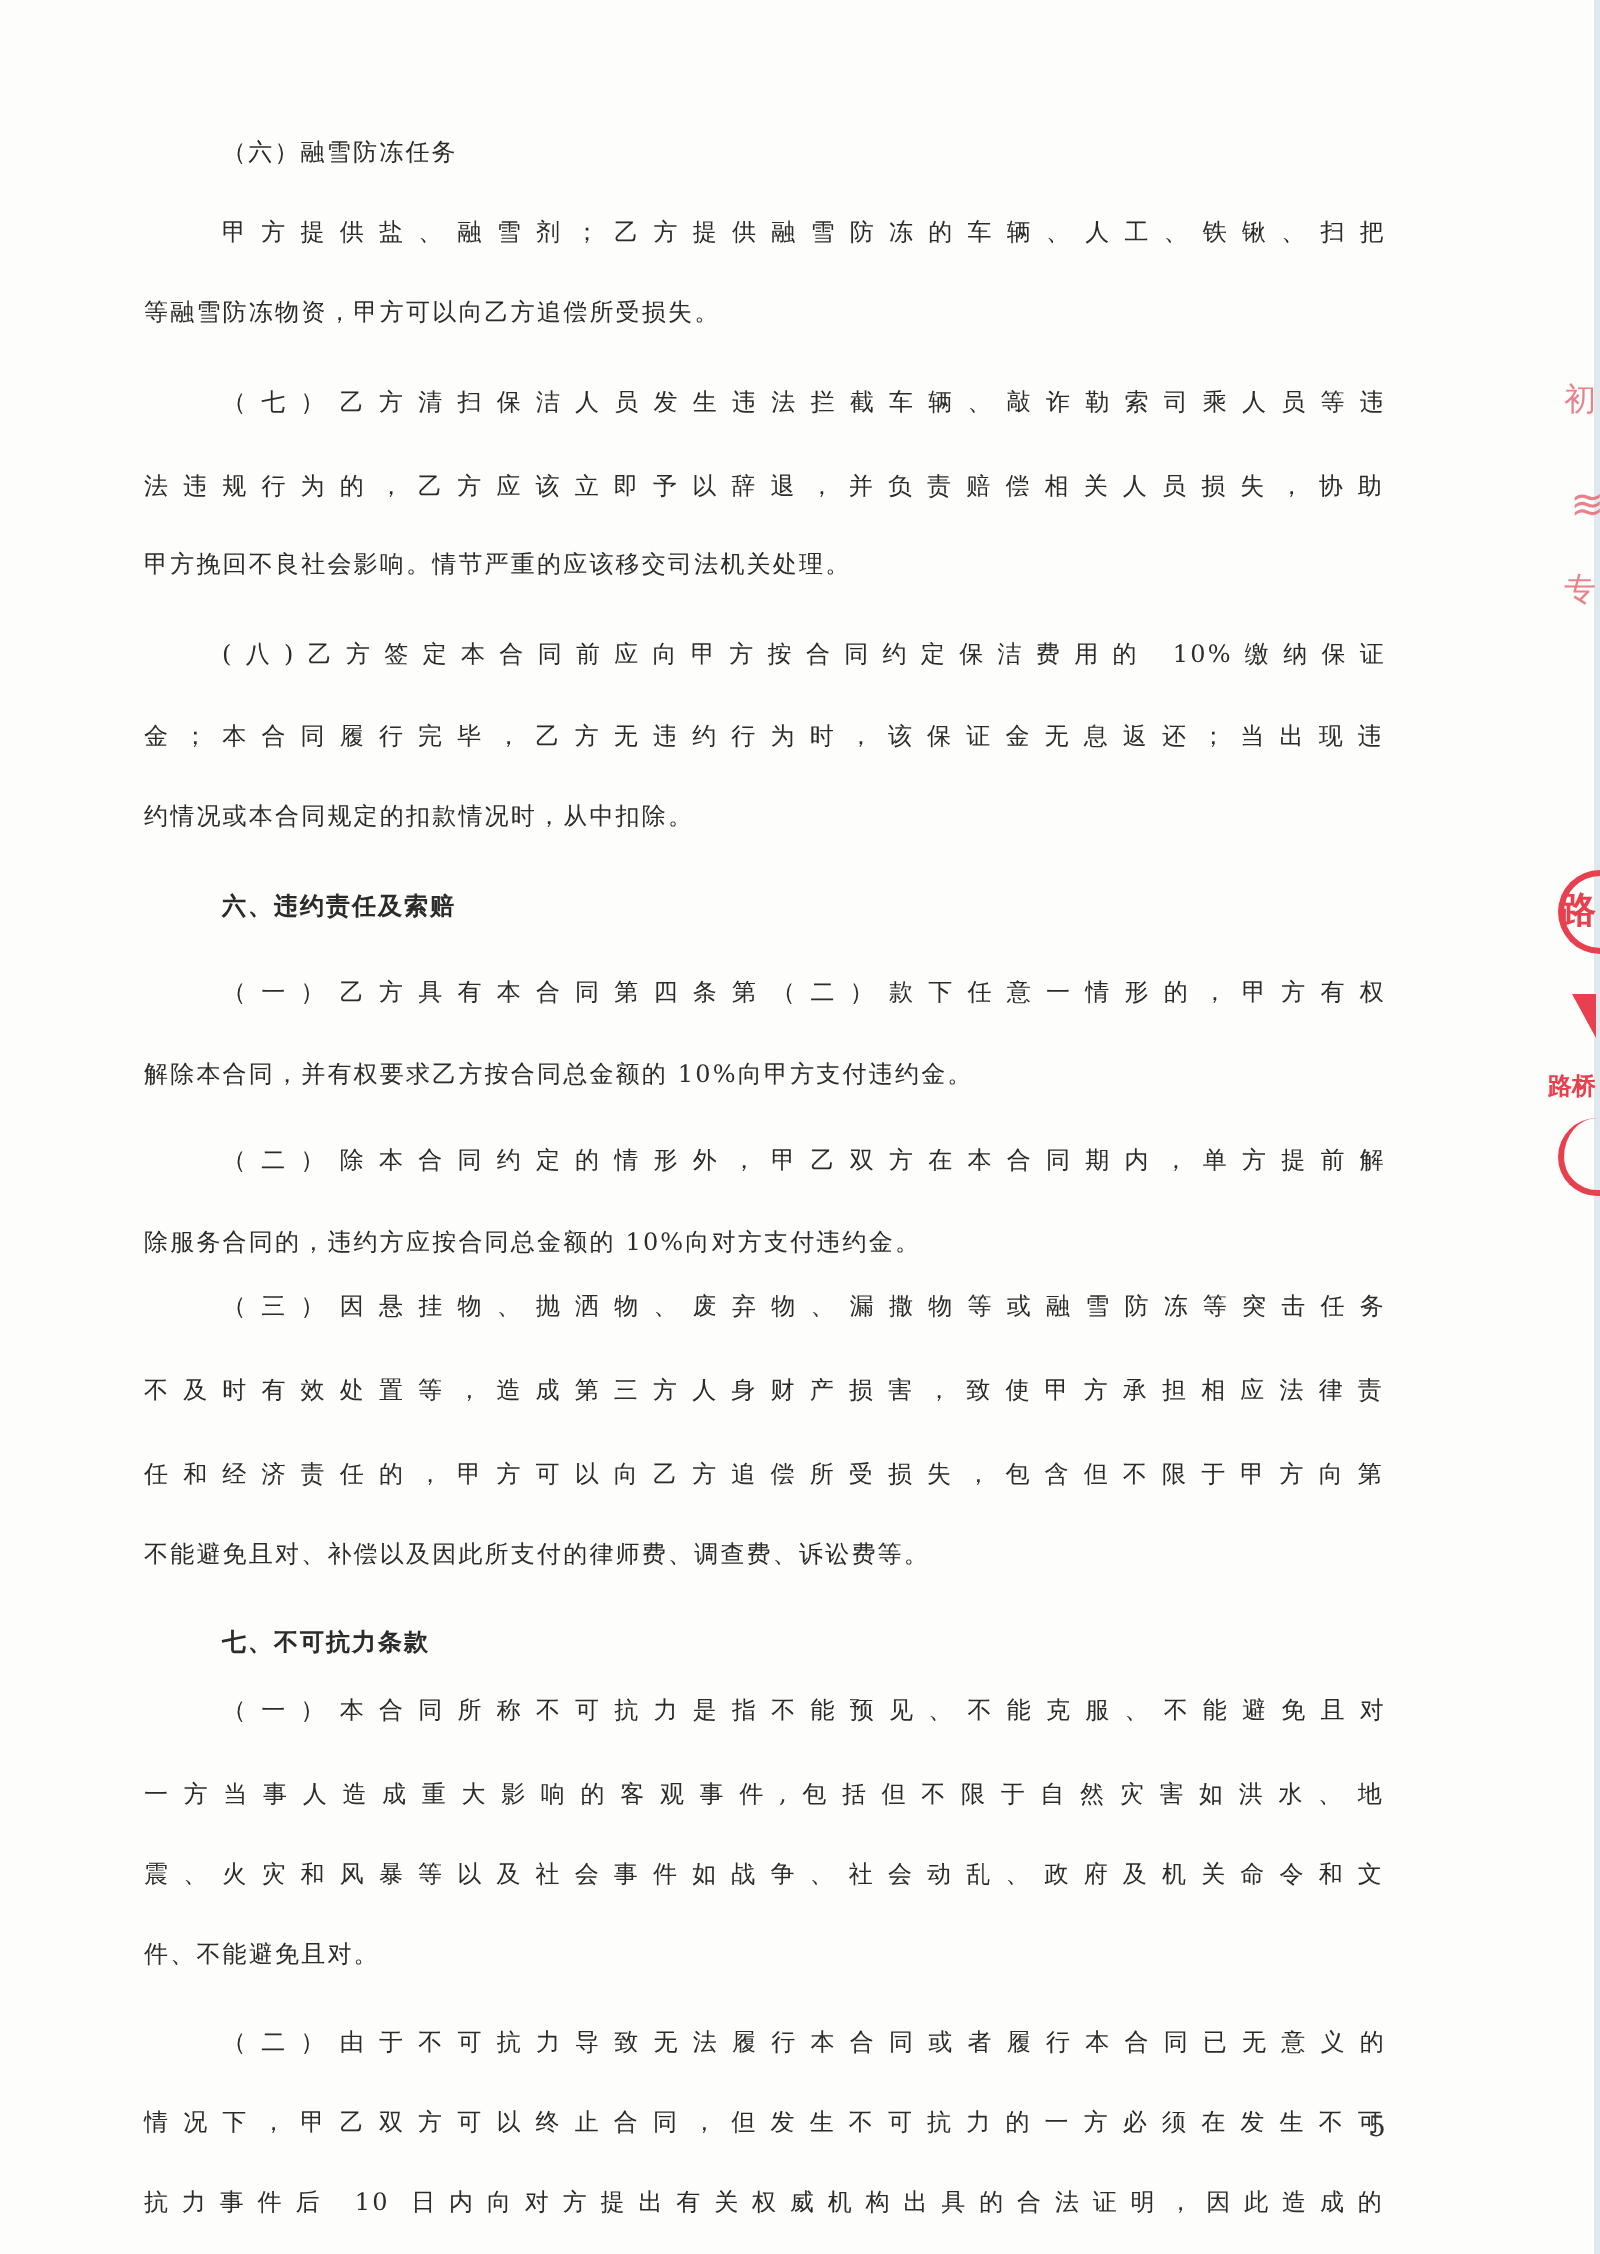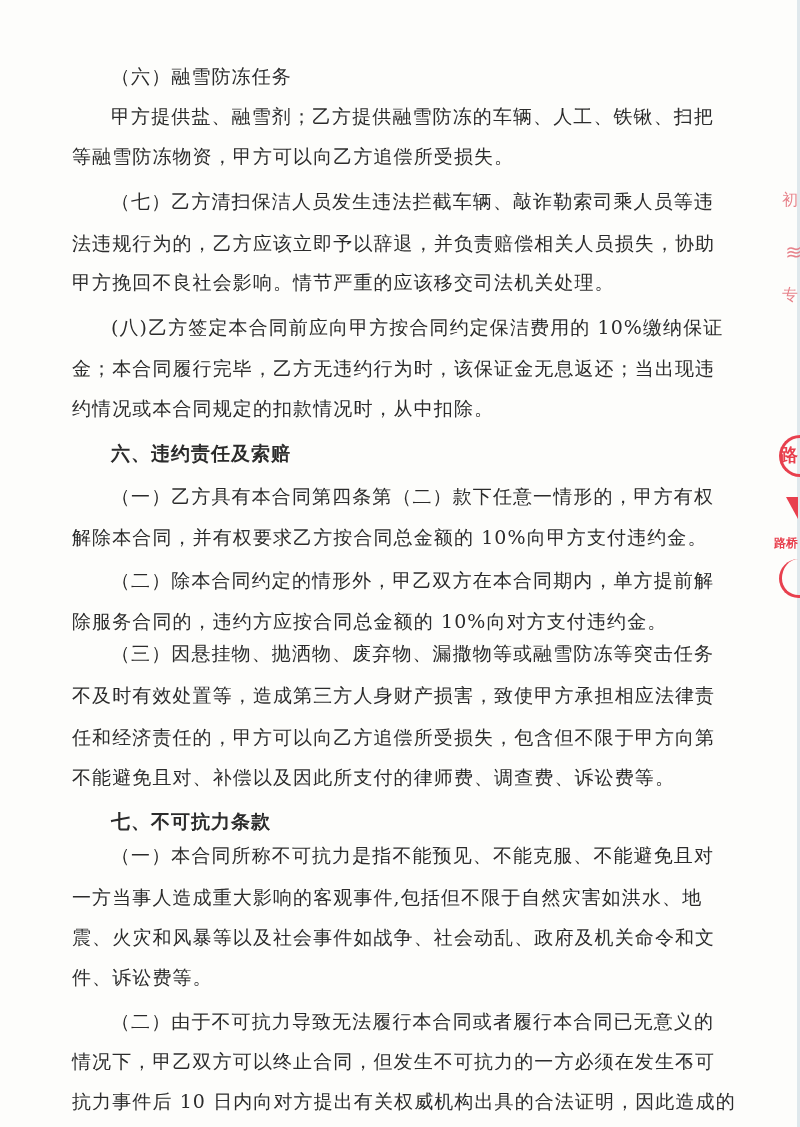--- a/index.html
+++ b/index.html
@@ -26,21 +26,21 @@
       position: absolute;
       right: 0; top: 0;
       width: 3px;
       height: 1127px;
       background: #dfe8ec;
     }
     .line {
       position: absolute;
       left: 72px;
       width: 620px;
-      font-size: 19px;
+      font-size: 12px;
       line-height: 22px;
       height: 24px;
       white-space: nowrap;
       letter-spacing: 1.1px;
       color: #2b2b2b;
     }
     .line.indent { left: 111px; }
     .line.heading { left: 111px; font-weight: bold; letter-spacing: 1px; }
     .justify {
       text-align-last: justify;
@@ -125,21 +125,21 @@
   <div class="line indent justify" style="top:642px;width:582px">（三）因悬挂物、抛洒物、废弃物、漏撒物等或融雪防冻等突击任务</div>
   <div class="line justify" style="top:684px">不及时有效处置等，造成第三方人身财产损害，致使甲方承担相应法律责</div>
   <div class="line justify" style="top:726px">任和经济责任的，甲方可以向乙方追偿所受损失，包含但不限于甲方向第</div>
   <div class="line" style="top:766px">不能避免且对、补偿以及因此所支付的律师费、调查费、诉讼费等。</div>
 
   <div class="line heading" style="top:810px">七、不可抗力条款</div>
 
   <div class="line indent justify" style="top:844px;width:582px">（一）本合同所称不可抗力是指不能预见、不能克服、不能避免且对</div>
   <div class="line justify" style="top:886px">一方当事人造成重大影响的客观事件,包括但不限于自然灾害如洪水、地</div>
   <div class="line justify" style="top:926px">震、火灾和风暴等以及社会事件如战争、社会动乱、政府及机关命令和文</div>
-  <div class="line" style="top:966px">件、诉讼费等。</div>
+  <div class="line" style="top:966px">件、不能避免且对。</div>
   <div class="line indent justify" style="top:1010px;width:582px">（二）由于不可抗力导致无法履行本合同或者履行本合同已无意义的</div>
   <div class="line justify" style="top:1050px">情况下，甲乙双方可以终止合同，但发生不可抗力的一方必须在发生不可</div>
   <div class="line justify" style="top:1090px">抗力事件后 10 日内向对方提出有关权威机构出具的合法证明，因此造成的</div>
 
   <div class="page-num">5</div>
 
   <div class="seal seal-top">
     <span class="ch" style="top:10px">初</span>
     <span class="ch" style="top:60px;font-size:20px;letter-spacing:-4px">≋</span>
     <span class="ch" style="top:105px">专</span>

